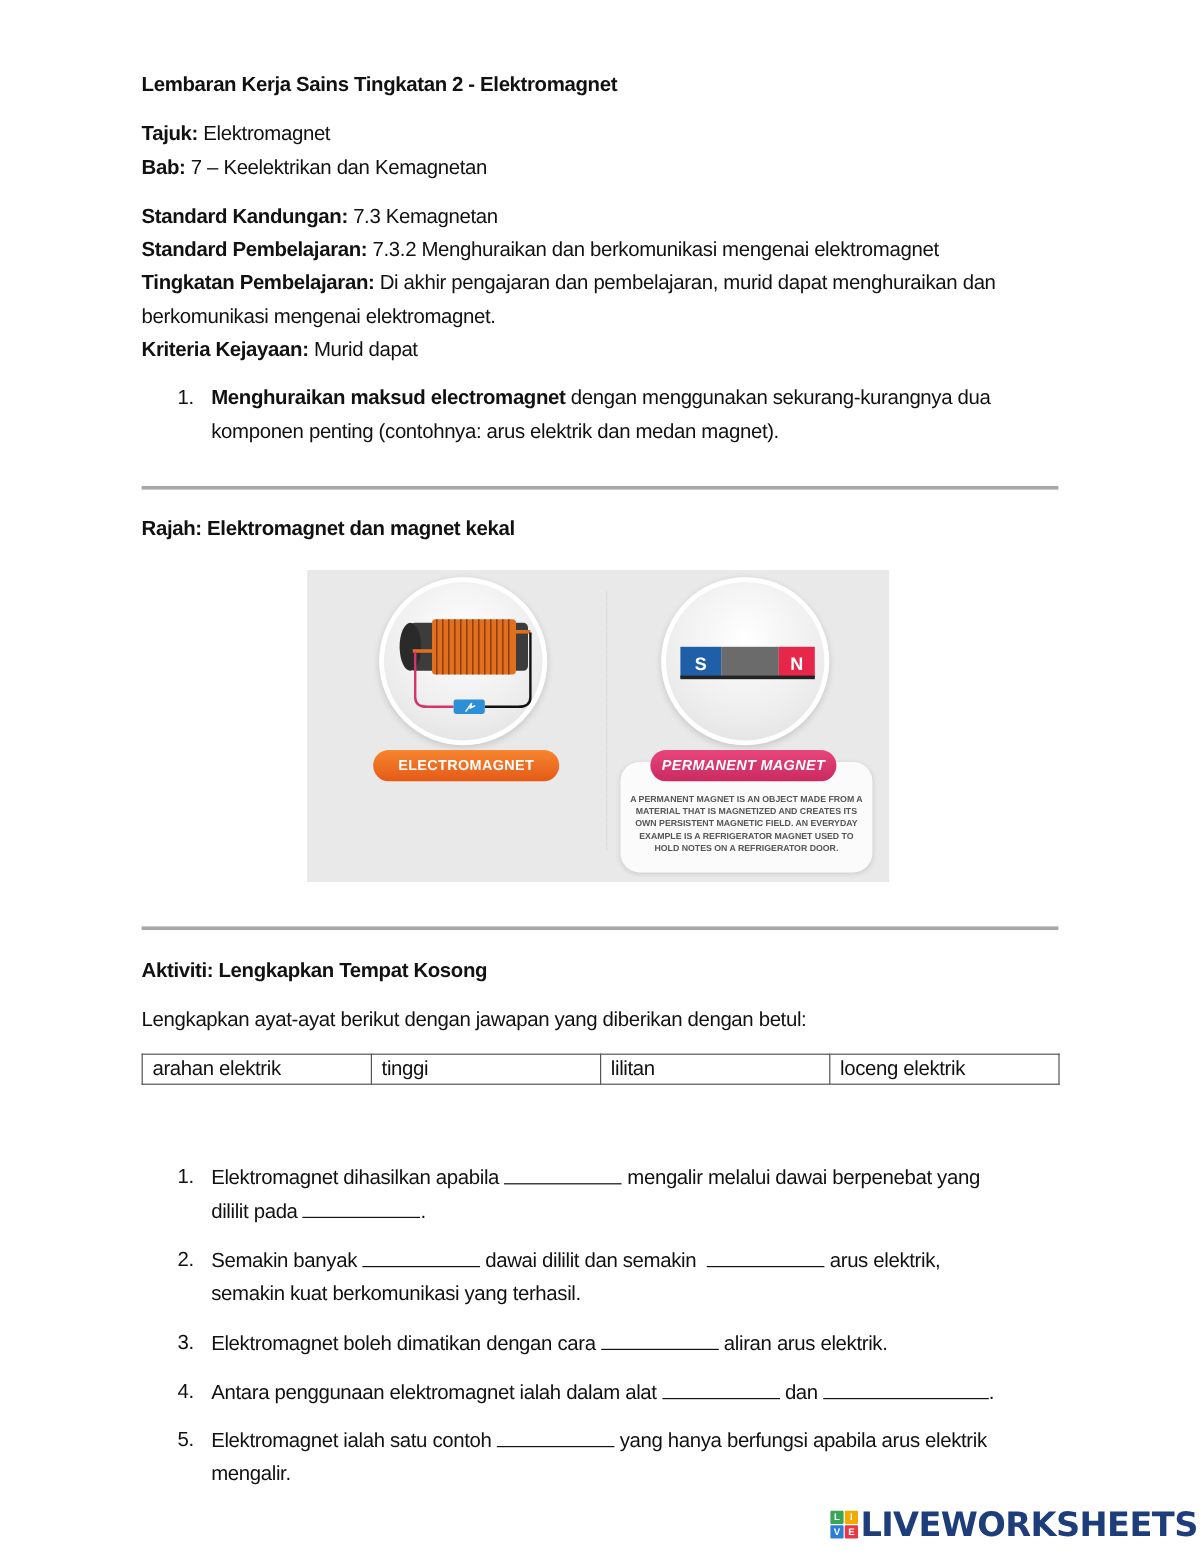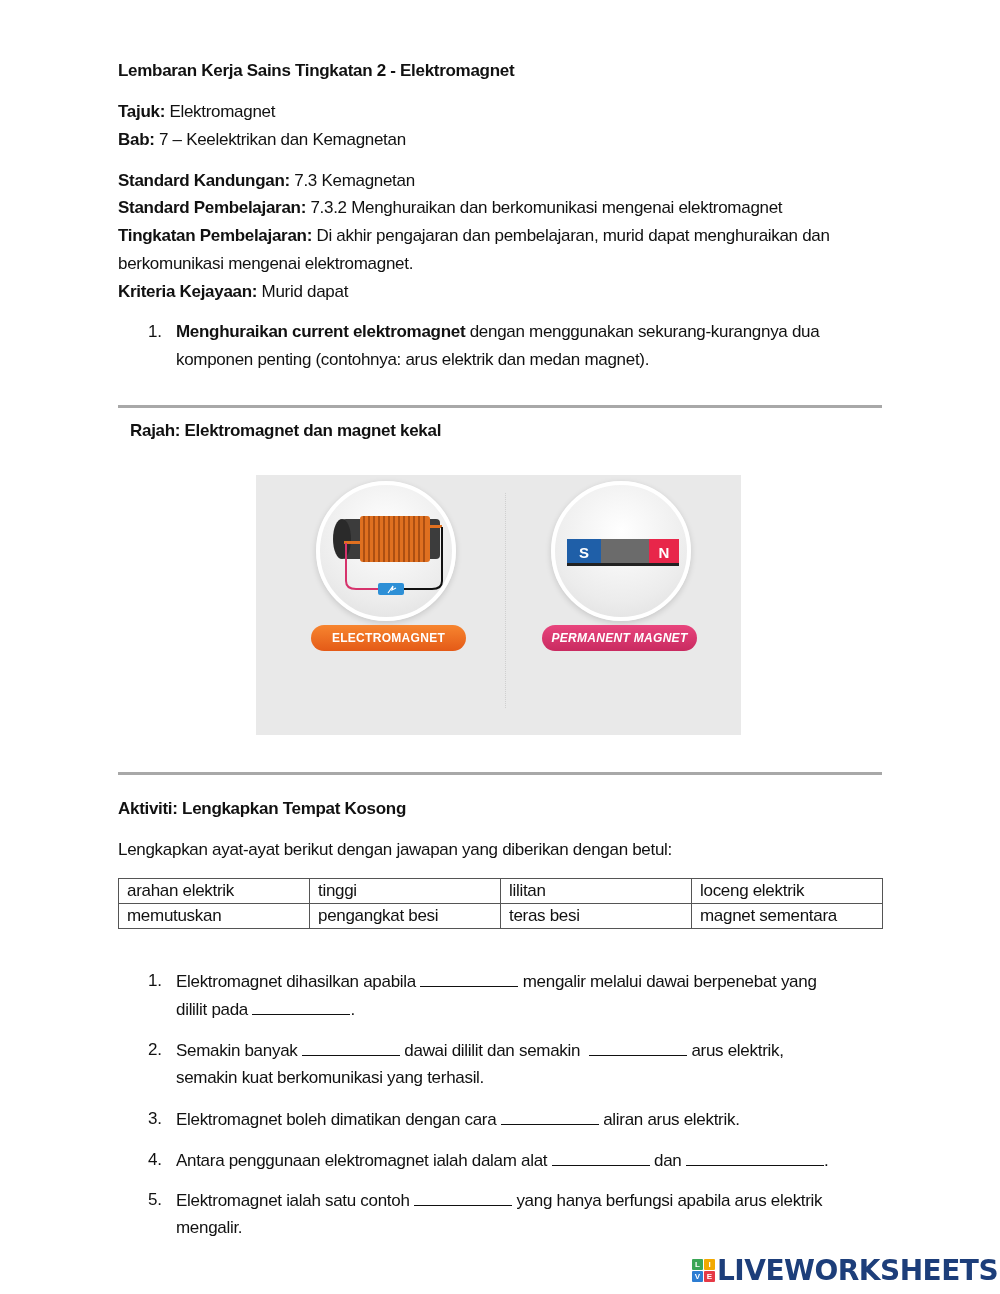--- a/index.html
+++ b/index.html
@@ -51,46 +51,40 @@
   <div class="line" style="top:225px;">
     <span class="b">Tingkatan Pembelajaran:</span><span> Di akhir pengajaran dan pembelajaran, murid dapat menghuraikan dan</span>
   </div>
   <div class="line" style="top:253px;">berkomunikasi mengenai elektromagnet.</div>
   <div class="line" style="top:281px;">
     <span class="b">Kriteria Kejayaan:</span><span> Murid dapat</span>
   </div>
 
   <div class="line" style="top:321px; width:764px;">
     <span class="num" style="left:30px;">1.</span>
-    <span class="itxt" style="left:58px;"><span class="b">Menghuraikan current elektromagnet</span><span> dengan menggunakan sekurang-kurangnya dua</span></span>
+    <span class="itxt" style="left:58px;"><span class="b">Menghuraikan maksud electromagnet</span><span> dengan menggunakan sekurang-kurangnya dua</span></span>
   </div>
   <div class="line" style="top:349px; left:58px;">komponen penting (contohnya: arus elektrik dan medan magnet).</div>
 
   <div class="hr" style="top:405px;"></div>
 
-  <div class="line b" style="top:420px;margin-left:12px;">Rajah: Elektromagnet dan magnet kekal</div>
+  <div class="line b" style="top:430px;">Rajah: Elektromagnet dan magnet kekal</div>
 
   <div class="hr" style="top:772px;"></div>
 
   <div class="line b" style="top:798px;">Aktiviti: Lengkapkan Tempat Kosong</div>
   <div class="line" style="top:839px;">Lengkapkan ayat-ayat berikut dengan jawapan yang diberikan dengan betul:</div>
 
   <table class="words">
     <tbody>
         <tr>
       <td>arahan elektrik</td>
       <td>tinggi</td>
       <td>lilitan</td>
       <td>loceng elektrik</td>
-    </tr>
-    <tr>
-      <td>memutuskan</td>
-      <td>pengangkat besi</td>
-      <td>teras besi</td>
-      <td>magnet sementara</td>
     </tr>
   </tbody>
     </table>
 
   <div class="line" style="top:970px; width:764px;">
     <span class="num">1.</span>
     <span class="itxt"><span>Elektromagnet dihasilkan apabila </span><span class="blank" style="width:98px;"></span><span> mengalir melalui dawai berpenebat yang</span></span>
   </div>
   <div class="line" style="top:998px; left:58px;">
     <span>dililit pada </span><span class="blank" style="width:98px;"></span><span>.</span>
@@ -161,20 +155,23 @@
       <rect x="46" y="54" width="48" height="26" fill="#6b6b6b"></rect>
       <rect x="94" y="54" width="30" height="26" fill="#e8264a"></rect>
       <rect x="12" y="78" width="112" height="3" fill="#222"></rect>
       <text x="29" y="73" font-family="Liberation Sans, sans-serif" font-weight="bold" font-size="15" fill="#fff" text-anchor="middle">S</text>
       <text x="109" y="73" font-family="Liberation Sans, sans-serif" font-weight="bold" font-size="15" fill="#fff" text-anchor="middle">N</text>
     </svg>
   </div>
 
   <div class="pill" style="left:55px; top:150px; width:155px; background:linear-gradient(#f7852f,#e45a17);">ELECTROMAGNET</div>
 
+  <div class="card" style="left:261px; top:160px; width:210px; height:92px;">
+    <div class="card-txt" style="left:6px; top:26px; width:198px;">A permanent magnet is an object made from a material that is magnetized and creates its own persistent magnetic field. An everyday example is a refrigerator magnet used to hold notes on a refrigerator door.</div>
+  </div>
   <div class="pill" style="left:286px; top:150px; width:155px; background:linear-gradient(#e8457d,#c92a60);font-style:italic;">PERMANENT MAGNET</div>
 </div>
 
 <div class="logo">
   <div class="logo-grid">
     <span style="background:#3aa655;">L</span>
     <span style="background:#f2a900;">I</span>
     <span style="background:#2d7dd2;">V</span>
     <span style="background:#e63946;">E</span>
   </div>

